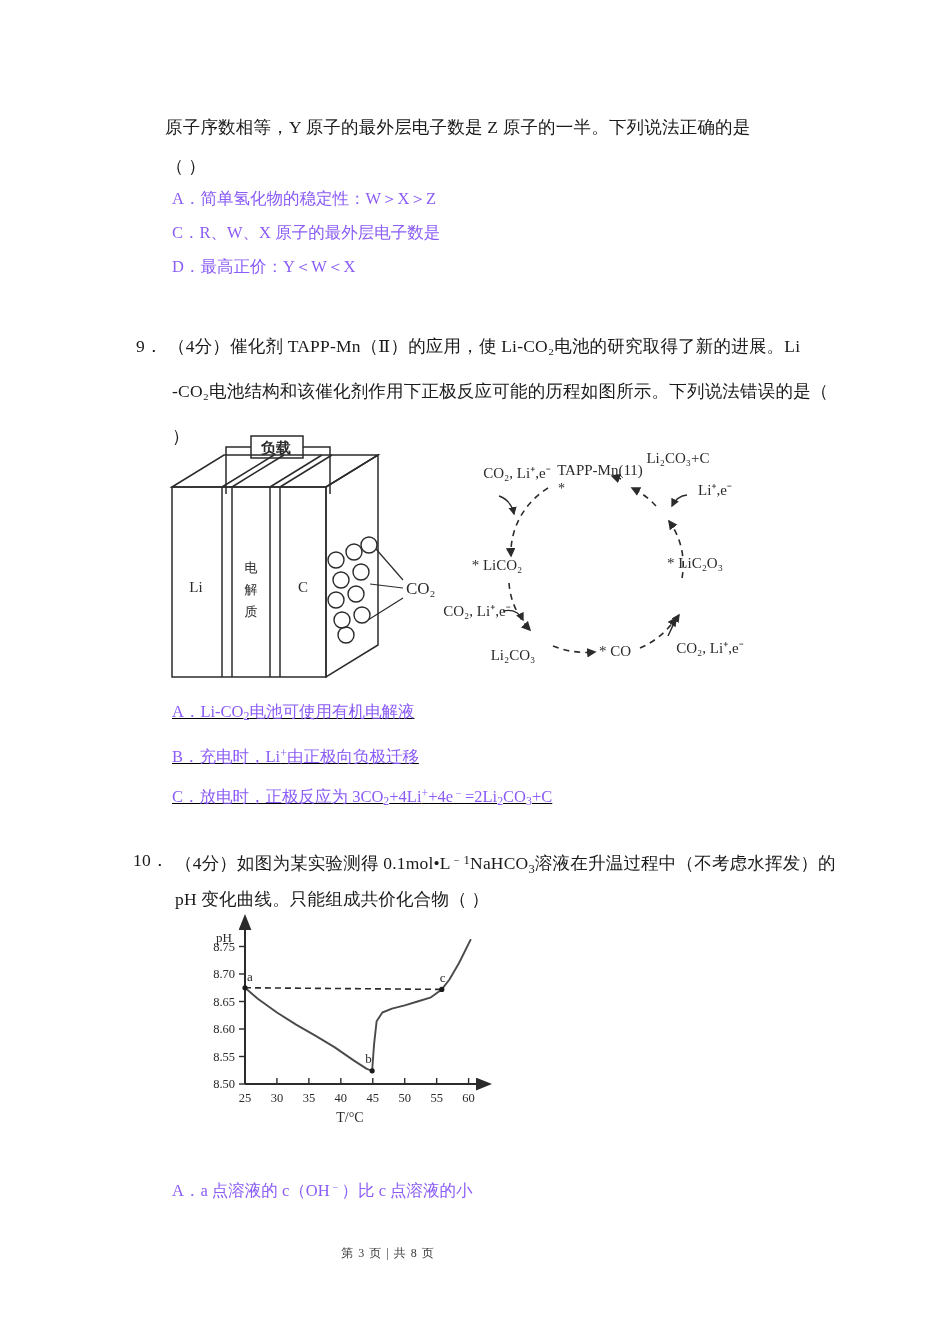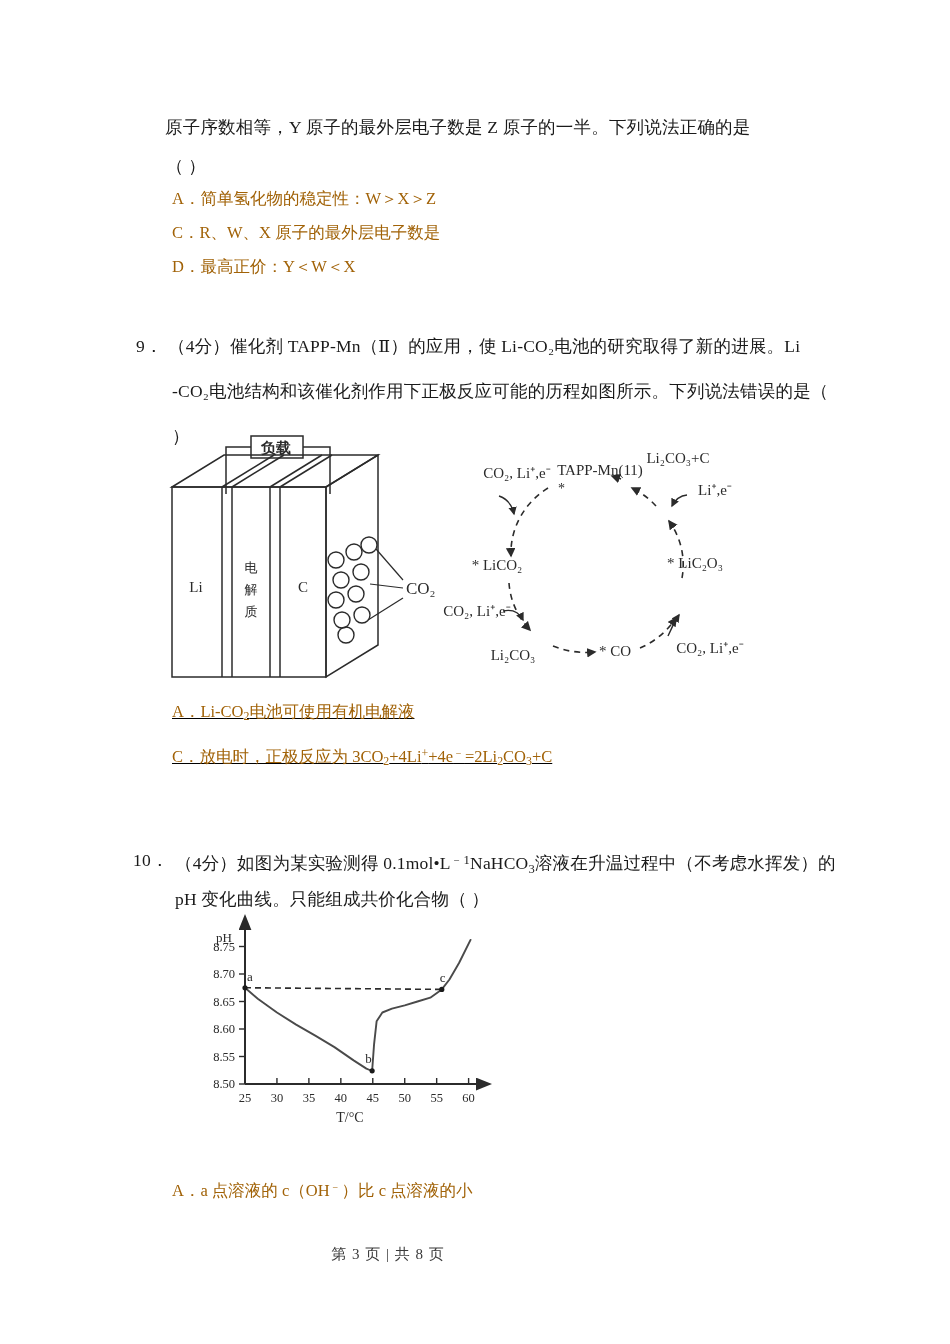--- a/index.html
+++ b/index.html
@@ -24,21 +24,21 @@
   .q-line {
     font-size: 17.5px;
     line-height: 39px;
     color: #1a1a1a;
     letter-spacing: 0.2px;
     white-space: nowrap;
   }
   .opt-line {
     font-size: 16.5px;
     line-height: 38px;
-    color: #a16207;
+    color: #8b5cf6;
     white-space: nowrap;
   }
   sub { font-size: 0.72em; vertical-align: -0.28em; }
   sup { font-size: 0.72em; vertical-align: 0.42em; }
 
   .abs { position: absolute; }
 
   
   #q8-tail { left: 165px; top: 108px; }
   #q8-paren { left: 166px; top: 147px; }
@@ -59,21 +59,21 @@
   #q10-l1 { left: 175px; top: 841px; }
   #q10-l2 { left: 175px; top: 880px; }
   #q10-opts { left: 172px; top: 1168px; }
 
   
   #footer {
     position: absolute;
     left: 0; right: 0;
     top: 1245px;
     text-align: center;
-    font-size: 15px;
+    font-size: 12px;
     color: #3a3a3a;
     letter-spacing: 1px;
   }
 
   
   #fig-battery { left: 160px; top: 432px; width: 290px; height: 250px; }
   #fig-cycle   { left: 425px; top: 448px; width: 345px; height: 235px; }
   #fig-ph      { left: 190px; top: 912px; width: 320px; height: 225px; }
 
   svg text { font-family: "Liberation Serif", serif; fill: #2b2b2b; }
@@ -194,20 +194,21 @@
       <text x="52" y="168" font-size="15" text-anchor="middle">CO₂, Li⁺,e⁻</text>
       <text x="88" y="212" font-size="15" text-anchor="middle">Li₂CO₃</text>
       <text x="190" y="208" font-size="15" text-anchor="middle">* CO</text>
       <text x="285" y="205" font-size="15" text-anchor="middle">CO₂, Li⁺,e⁻</text>
       <text x="133" y="45" font-size="14">*</text>
     </svg>
   </div>
 
   <div class="abs" id="q9-opts">
     <div class="opt-line">A．Li‑CO<sub>2</sub>电池可使用有机电解液</div>
+    <div class="opt-line">B．充电时，Li<sup>+</sup>由正极向负极迁移</div>
     <div class="opt-line">C．放电时，正极反应为 3CO<sub>2</sub>+4Li<sup>+</sup>+4e<sup>﹣</sup>=2Li<sub>2</sub>CO<sub>3</sub>+C</div>
   </div>
 
   <div class="abs q-line" id="q10-num">10．</div>
   <div class="abs q-line" id="q10-l1">（4分）如图为某实验测得 0.1mol•L<sup>﹣1</sup>NaHCO<sub>3</sub>溶液在升温过程中（不考虑水挥发）的</div>
   <div class="abs q-line" id="q10-l2">pH 变化曲线。只能组成共价化合物（      ）</div>
 
   <div class="abs" id="fig-ph">
     <svg id="ph-svg" width="320" height="225" viewBox="0 0 320 225">
       <defs>

